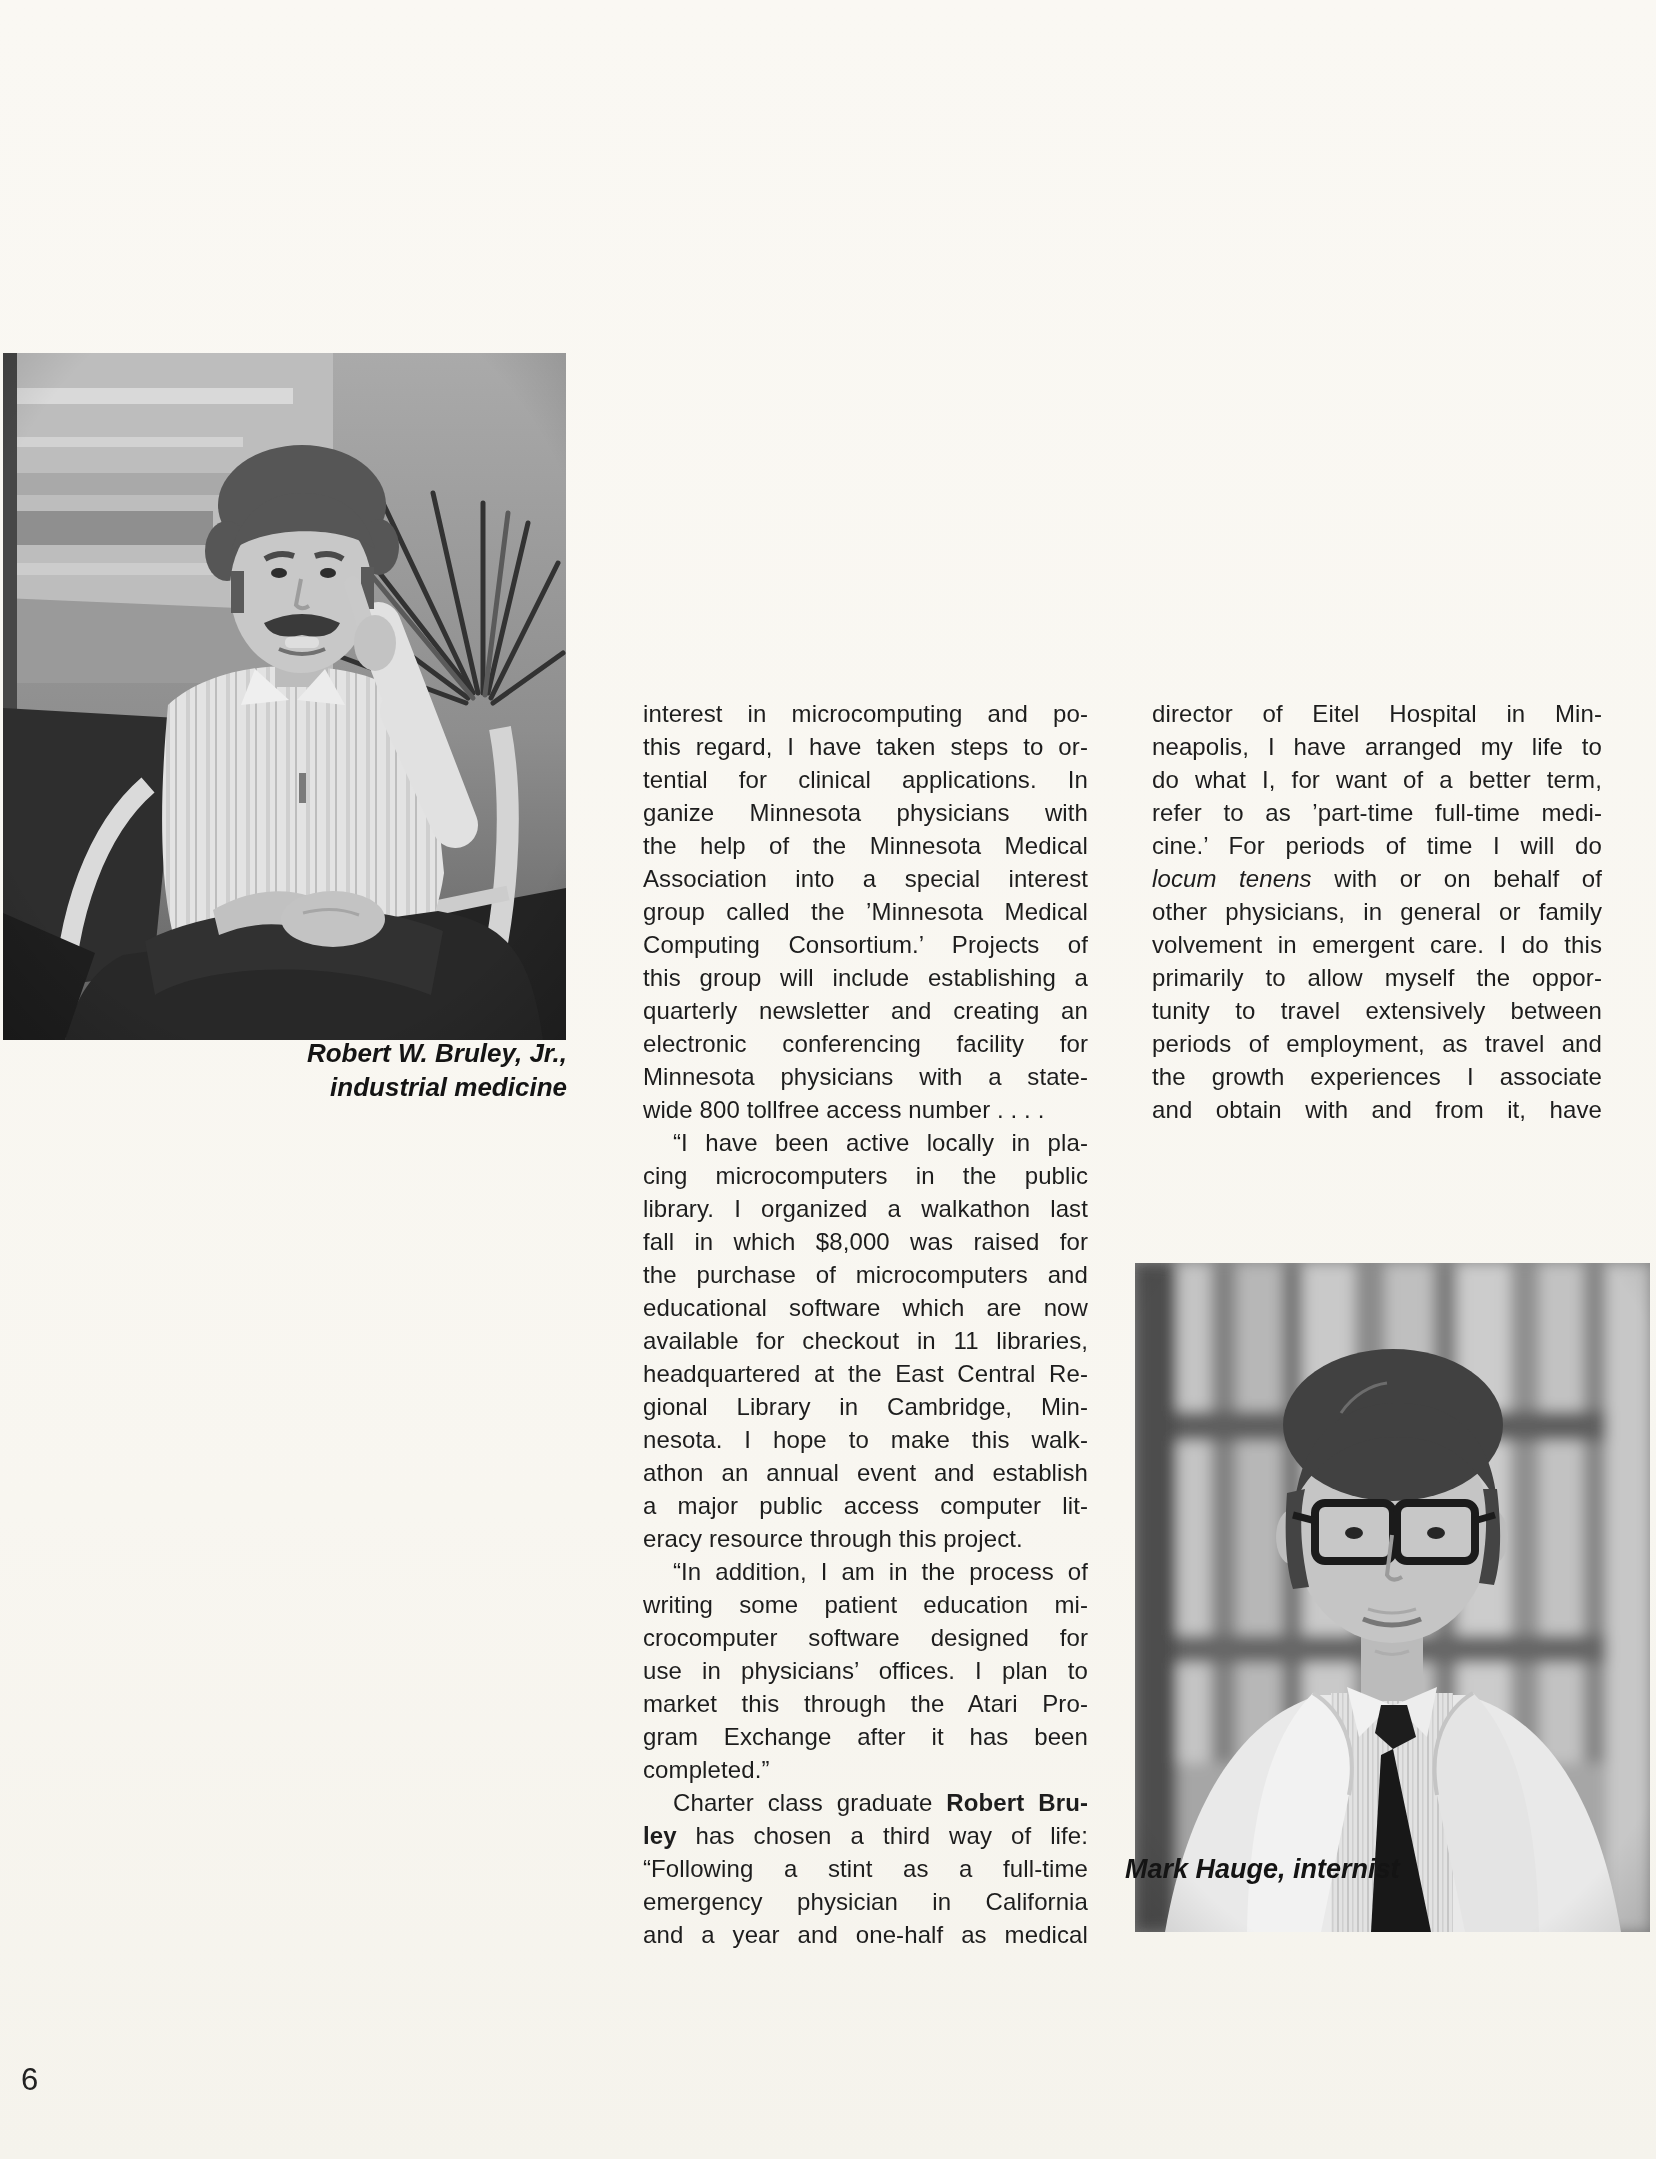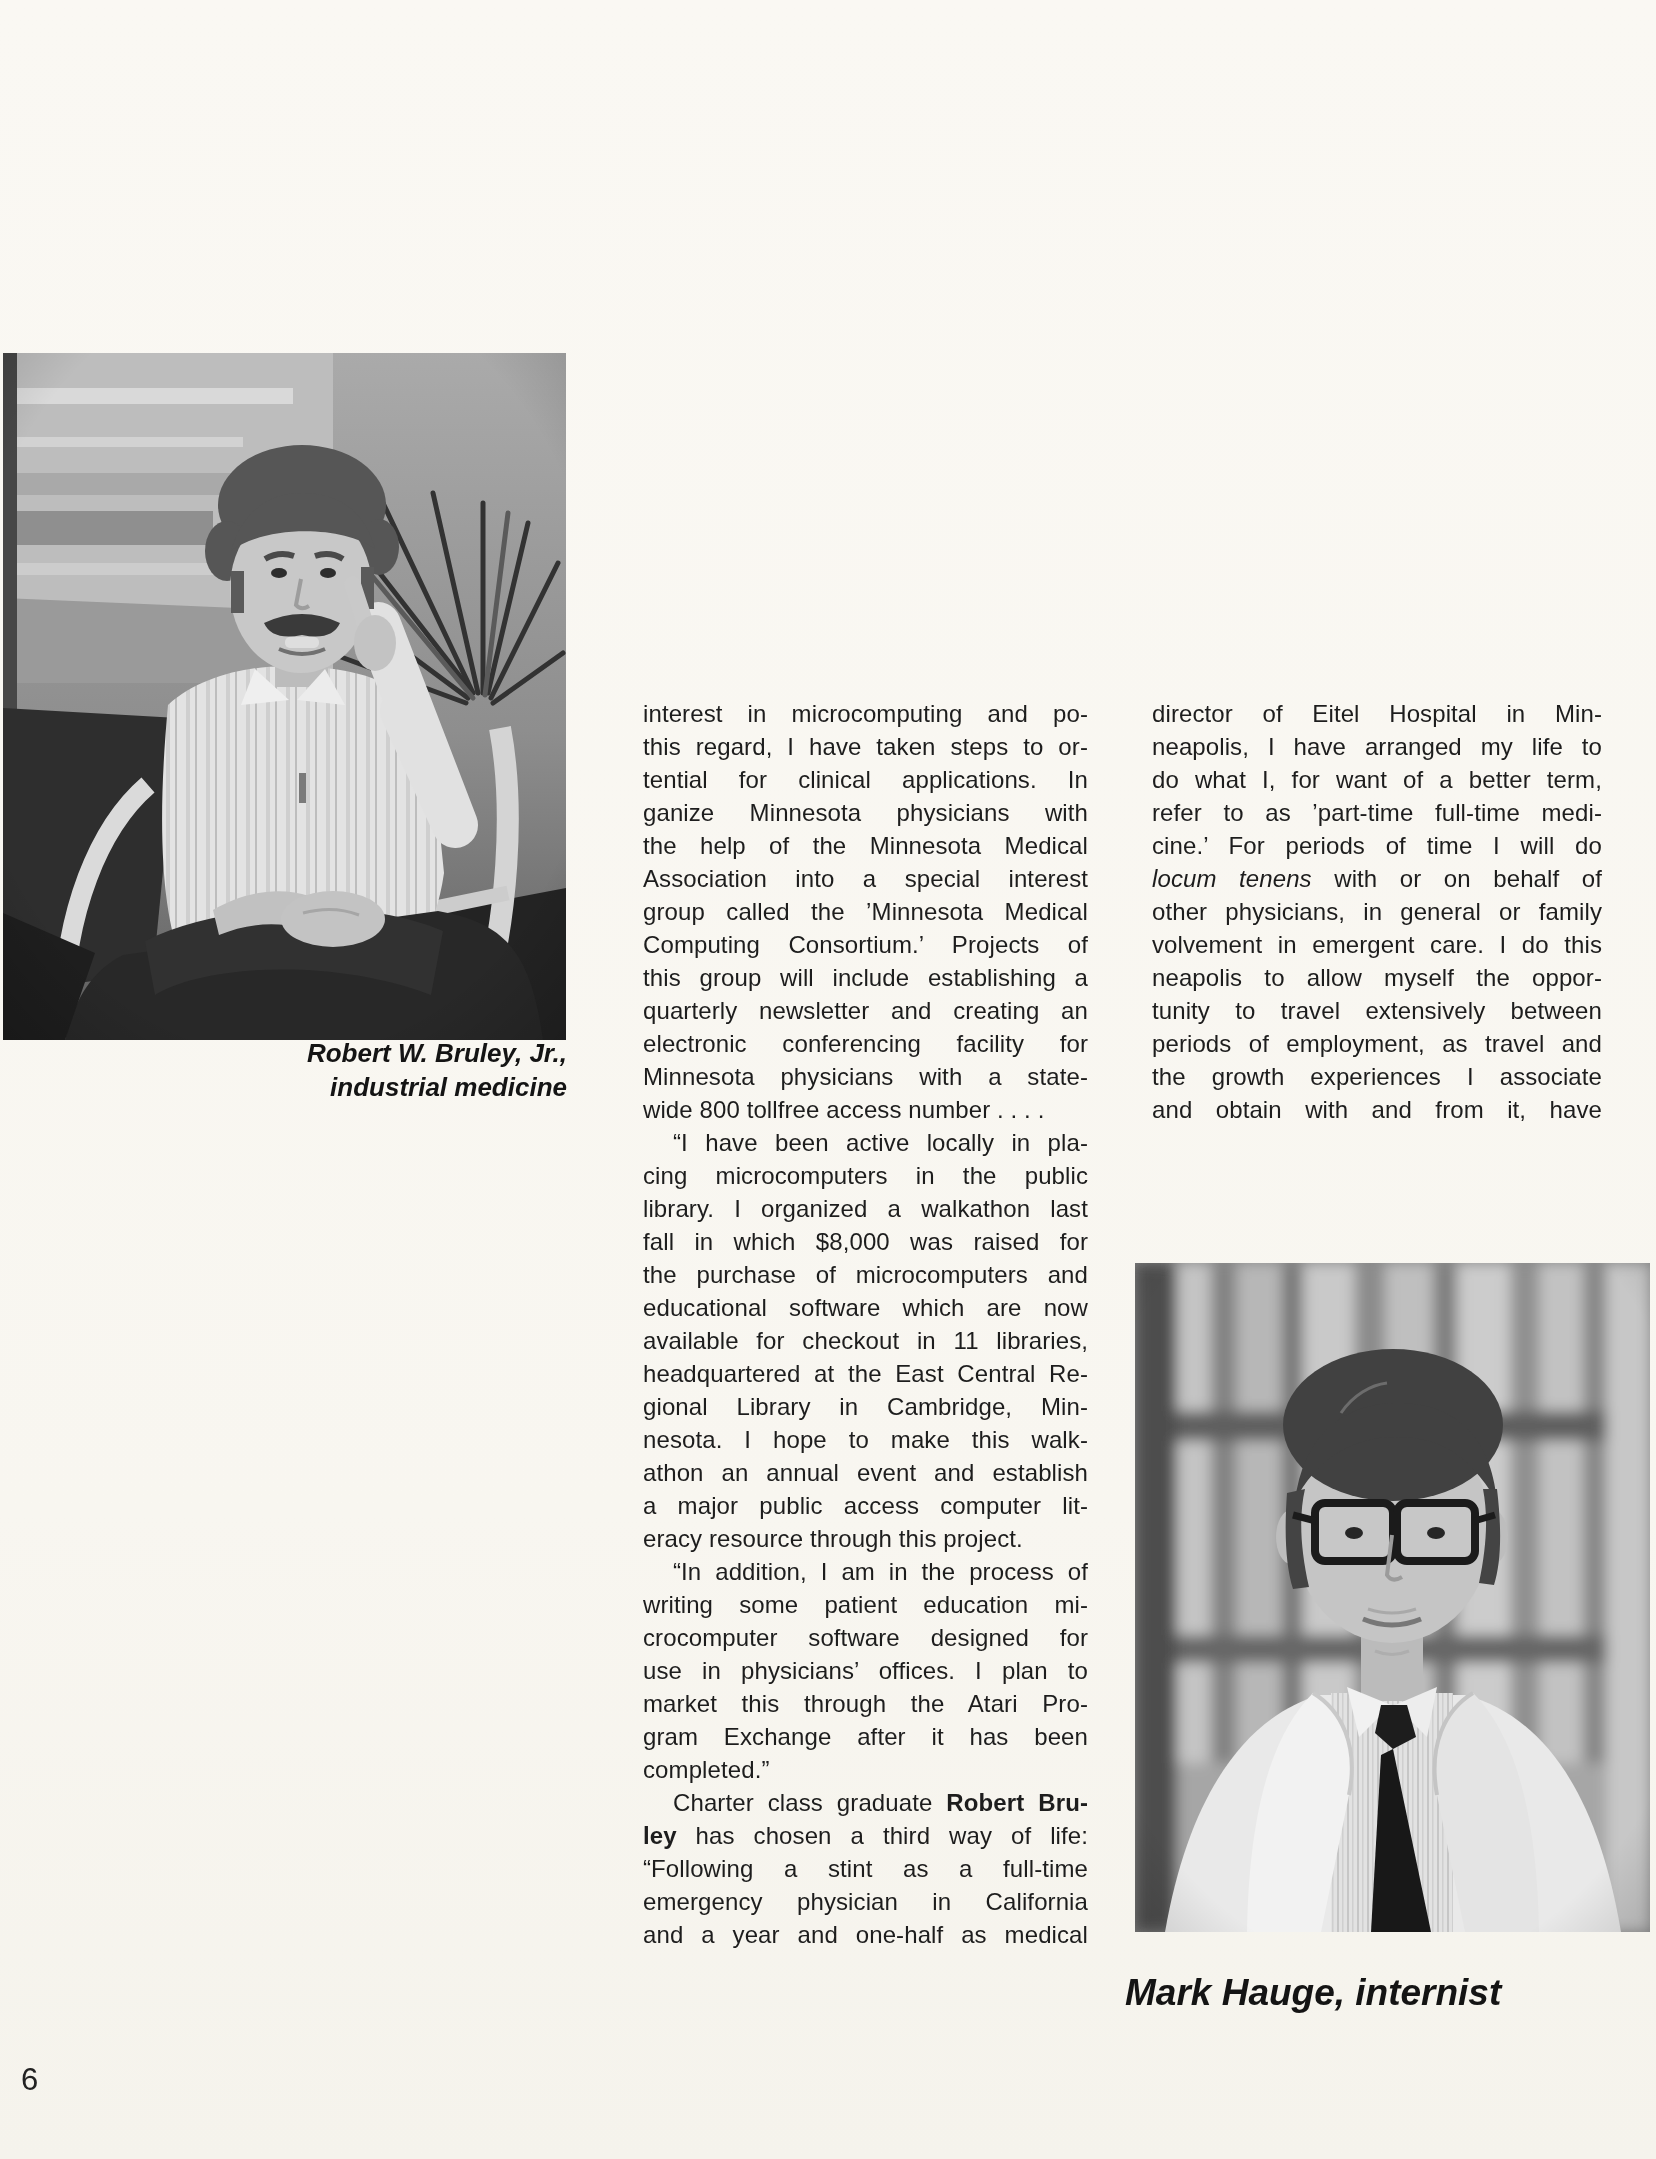--- a/index.html
+++ b/index.html
@@ -16,21 +16,21 @@
   .line{height:33px;line-height:33px;font-size:24px;
         text-align:justify;text-align-last:justify;
         letter-spacing:0.1px;color:#1d1d1d;}
   .line.end{text-align-last:left;}
   .line.indent{text-indent:30px;}
   .line b{font-weight:bold;}
   .line i{}
   .caption{position:absolute;font-weight:bold;font-style:italic;color:#141414;}
   #bruley-caption{left:167px;width:400px;top:1036px;text-align:right;
                   font-size:26px;line-height:34px;}
-  #hauge-caption{left:1125px;top:1976px;font-size:37px;line-height:34px;}
+  #hauge-caption{left:1125px;top:1852px;font-size:27px;line-height:34px;}
   .pagenum{position:absolute;left:21px;top:2062px;font-size:31px;color:#222;}
 </style>
 </head>
 <body>
 
 <div class="page">
 
   <div class="photo" id="bruley-photo">
     <svg viewBox="0 0 563 687" preserveAspectRatio="none">
       <defs>
@@ -164,21 +164,21 @@
     </div>
   <div class="col" id="right-column">
       <div class="line">director of Eitel Hospital in Min-</div>
       <div class="line">neapolis, I have arranged my life to</div>
       <div class="line">do what I, for want of a better term,</div>
       <div class="line">refer to as ’part-time full-time medi-</div>
       <div class="line">cine.’ For periods of time I will do</div>
       <div class="line"><i>locum tenens</i> with or on behalf of</div>
       <div class="line">other physicians, in general or family</div>
       <div class="line">volvement in emergent care. I do this</div>
-      <div class="line">neapolis to allow myself the oppor-</div>
+      <div class="line">primarily to allow myself the oppor-</div>
       <div class="line">tunity to travel extensively between</div>
       <div class="line">periods of employment, as travel and</div>
       <div class="line">the growth experiences I associate</div>
       <div class="line">and obtain with and from it, have</div>
     </div>
 
   <div class="photo" id="hauge-photo">
     <svg viewBox="0 0 515 669" preserveAspectRatio="none">
       <defs>
         <filter id="blur7" x="-10%" y="-10%" width="120%" height="120%">

